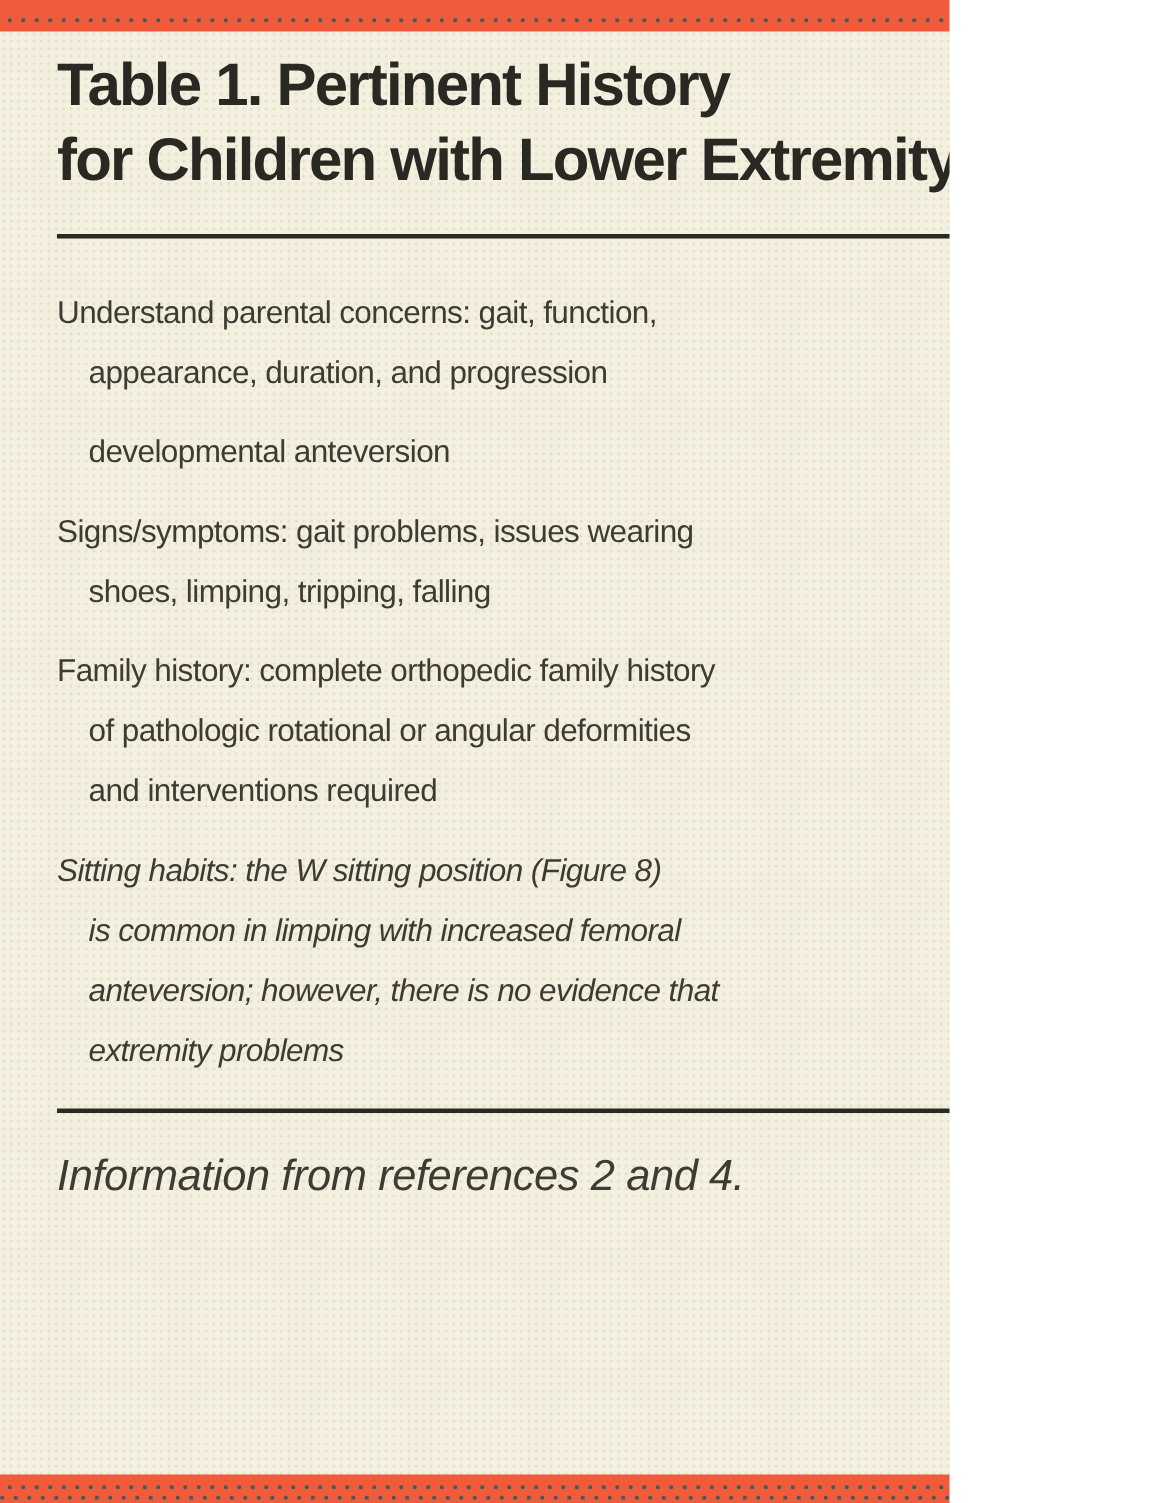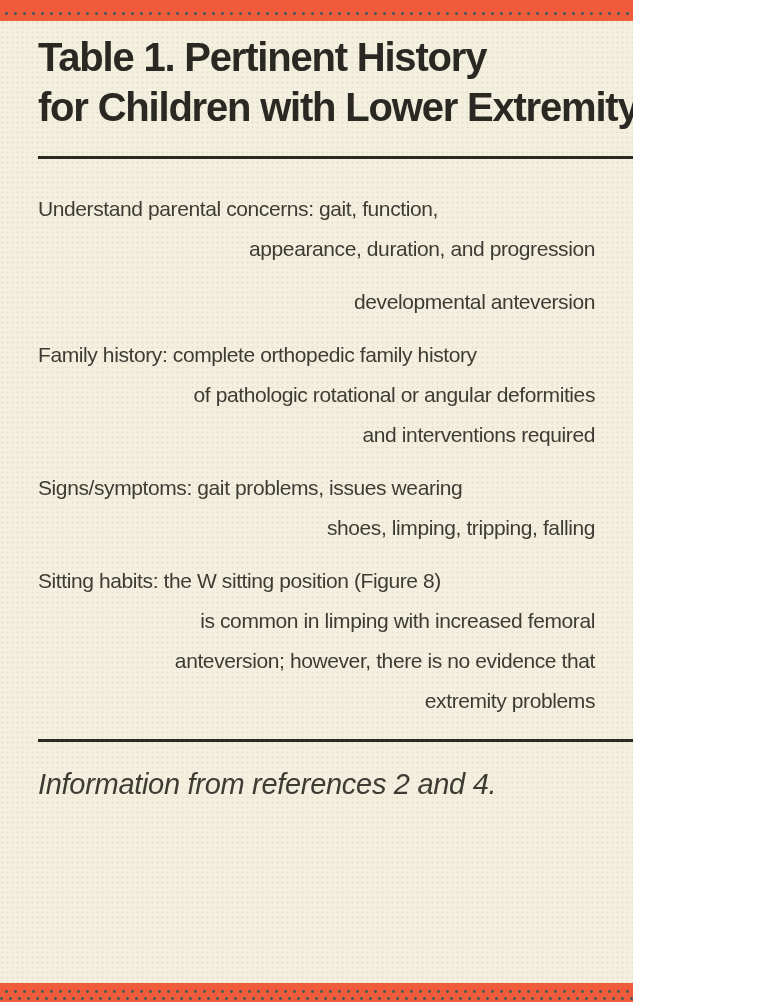--- a/index.html
+++ b/index.html
@@ -48,23 +48,23 @@
   .rule{height:3px;background:var(--rule);width:708px;}
   .rule-1{margin-top:24px;}
   .rule-2{margin-top:18px;}
   .list{
     margin-top:30px;
     font-size:21px;line-height:40px;
     letter-spacing:-0.4px;
     color:var(--body-text);
   }
   .item{margin-bottom:13px;}
-  .item:last-child{margin-bottom:16px;}
+  .item:last-child{margin-bottom:16px;font-style:italic;}
   .line{white-space:pre;}
-  .cont{padding-left:21px;text-align:right;}
+  .cont{padding-left:21px;}
   .footnote{
     margin-top:22px;
     font-style:italic;
     font-size:29px;line-height:40px;
     letter-spacing:-0.3px;
     color:var(--body-text);
   }
 </style>
 </head>
 <body>
@@ -82,27 +82,27 @@
 
     <div class="list">
         <div class="item">
           <div class="line">Understand parental concerns: gait, function,</div>
           <div class="line cont">appearance, duration, and progression</div>
         </div>
         <div class="item">
           <div class="line cont">developmental anteversion</div>
         </div>
         <div class="item">
+          <div class="line">Signs/symptoms: gait problems, issues wearing</div>
+          <div class="line cont">shoes, limping, tripping, falling</div>
+        </div>
+        <div class="item">
           <div class="line">Family history: complete orthopedic family history</div>
           <div class="line cont">of pathologic rotational or angular deformities</div>
           <div class="line cont">and interventions required</div>
-        </div>
-        <div class="item">
-          <div class="line">Signs/symptoms: gait problems, issues wearing</div>
-          <div class="line cont">shoes, limping, tripping, falling</div>
         </div>
         <div class="item">
           <div class="line">Sitting habits: the W sitting position (Figure 8)</div>
           <div class="line cont">is common in limping with increased femoral</div>
           <div class="line cont">anteversion; however, there is no evidence that</div>
           <div class="line cont">extremity problems</div>
         </div>
       </div>
 
     <div class="rule rule-2"></div>

